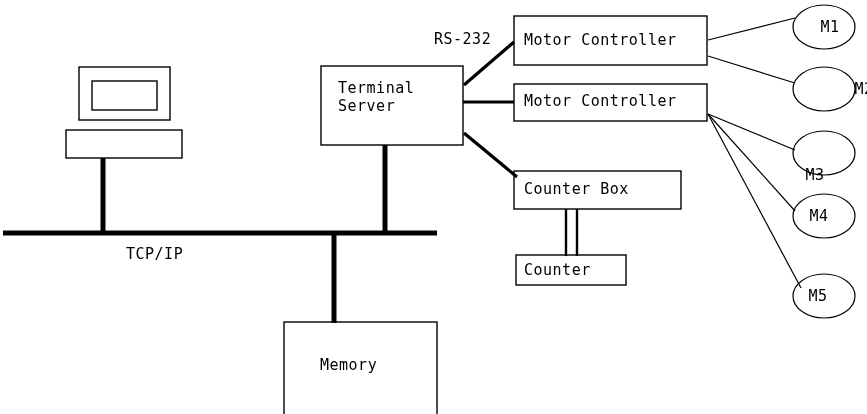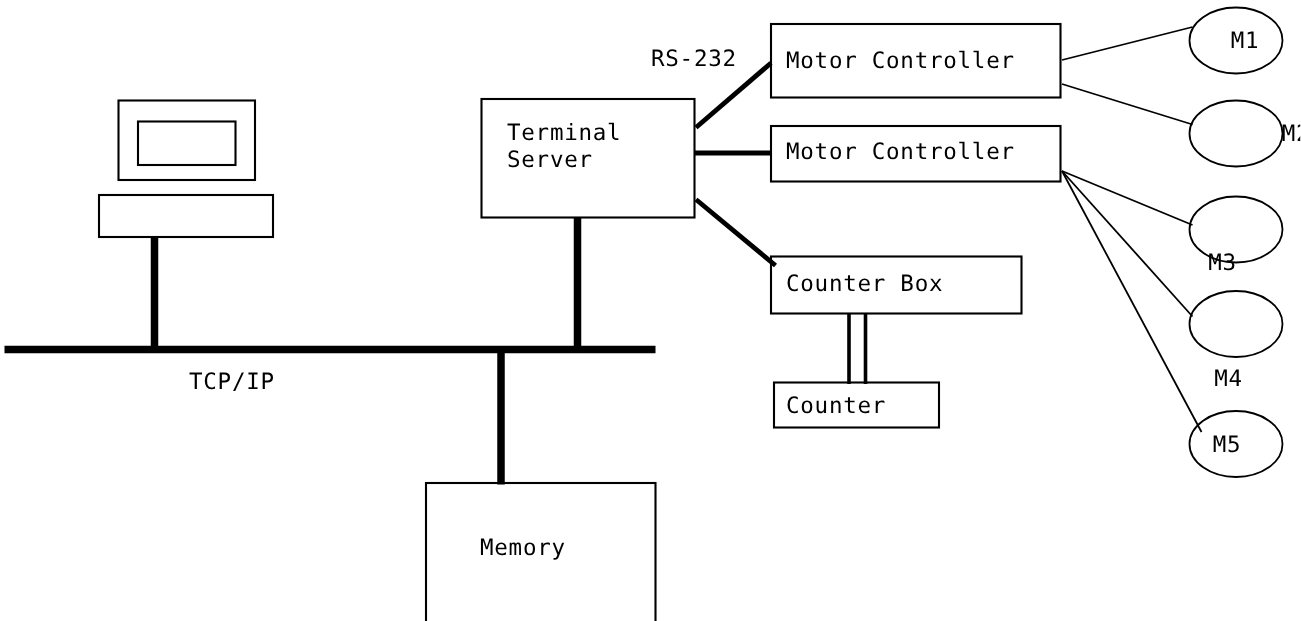--- a/index.html
+++ b/index.html
@@ -100,16 +100,16 @@
 
   <div class="lbl" style="left:320px; top:356px;">Memory</div>
 
   <div class="lbl" style="left:434px; top:30px;">RS-232</div>
 
   <div class="lbl" style="left:126px; top:245px;">TCP/IP</div>
 
   <div class="lbl lbl-center" style="left:793px; top:18px; width:74px;">M1</div>
   <div class="lbl lbl-center" style="left:793px; top:80px; width:62px;padding-left:40px;">M2</div>
   <div class="lbl lbl-center" style="left:793px; top:144px; width:44px;margin-top:22px;">M3</div>
-  <div class="lbl lbl-center" style="left:793px; top:207px; width:52px;margin-top:36px;">M4</div>
+  <div class="lbl lbl-center" style="left:793px; top:207px; width:52px;">M4</div>
   <div class="lbl lbl-center" style="left:793px; top:287px; width:50px;">M5</div>
 
 </div>
 
 </body></html>

